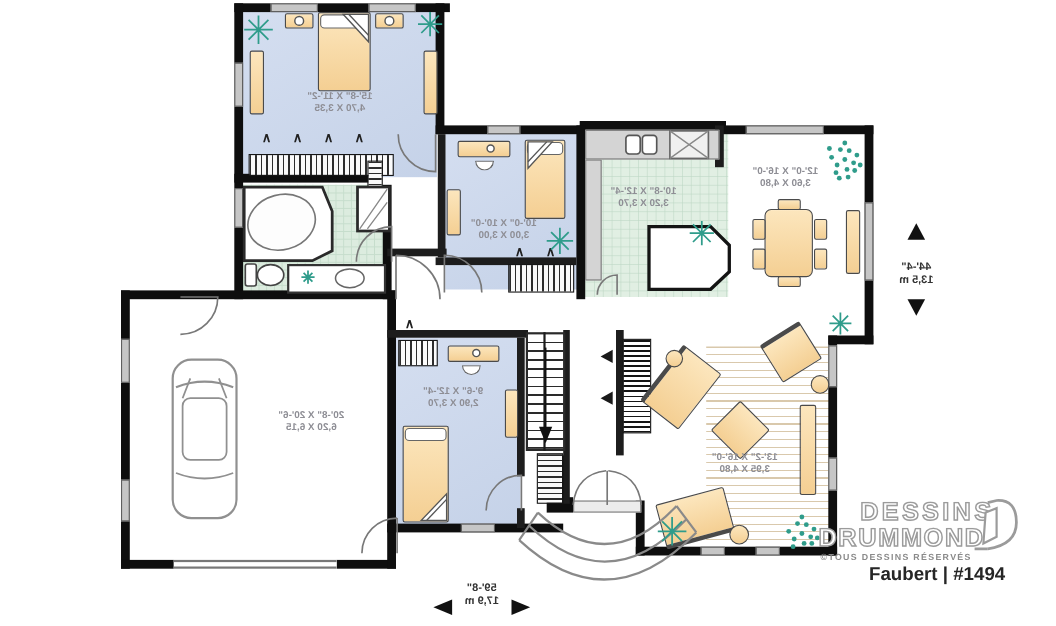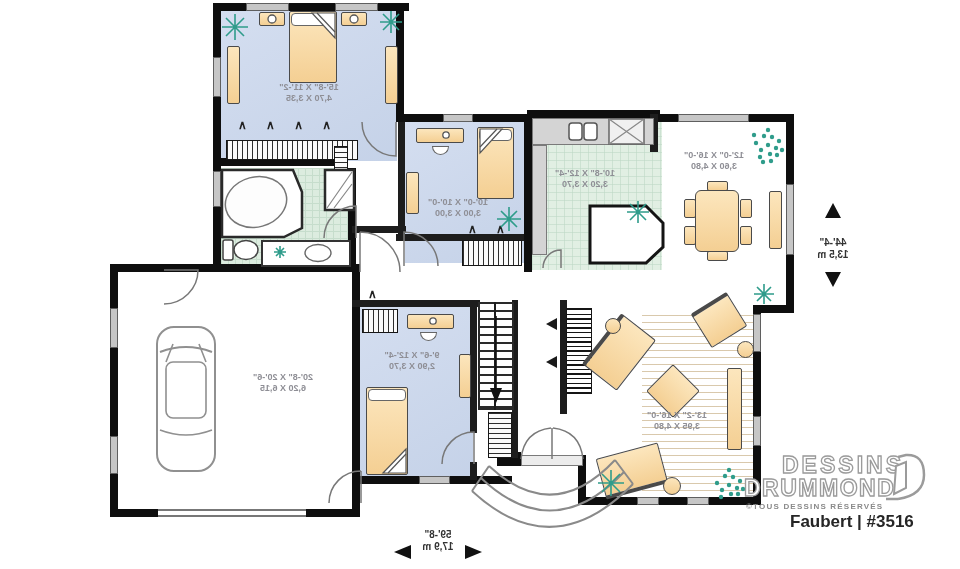--- a/index.html
+++ b/index.html
@@ -329,16 +329,16 @@
 
   <div class="abs" style="left:740px;top:448px;width:218px;height:90px">
     <div class="brand-word" style="left:42px;top:4px;font-size:23px;letter-spacing:3px">DESSINS</div>
     <div class="brand-word" style="left:4px;top:27px;font-size:23px;letter-spacing:1.5px">DRUMMOND</div>
     <svg class="abs" style="left:144px;top:2px" width="42" height="52" viewBox="0 0 42 52">
       <path d="M14 49 Q40 45 40 25 Q40 4 22 5 L14 7" fill="none" stroke="#9b9b9b" stroke-width="2.5"></path>
       <path d="M10 44 L22 38 L22 12 L12 16 Z" fill="#ffffff" stroke="#9b9b9b" stroke-width="2"></path>
       <path d="M2 49 L14 49" stroke="#9b9b9b" stroke-width="2.5"></path>
     </svg>
     <div class="rights" style="left:6px;top:54px">©TOUS DESSINS RÉSERVÉS</div>
-    <div class="planname" style="left:50px;top:64px">Faubert | #3516</div>
+    <div class="planname" style="left:50px;top:64px">Faubert | #1494</div>
   </div>
 
 </div>
 
 </body></html>

